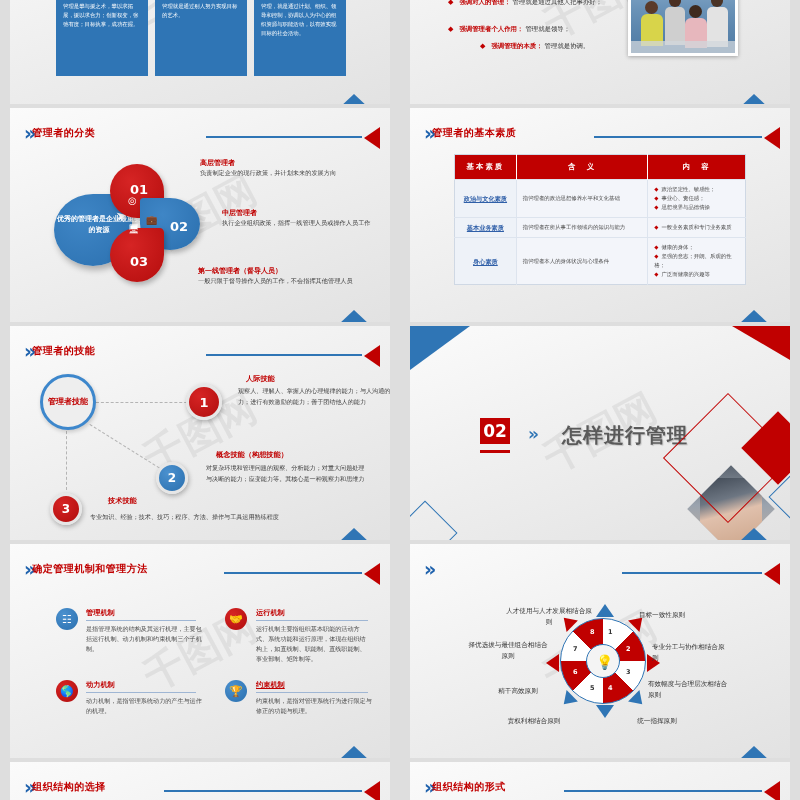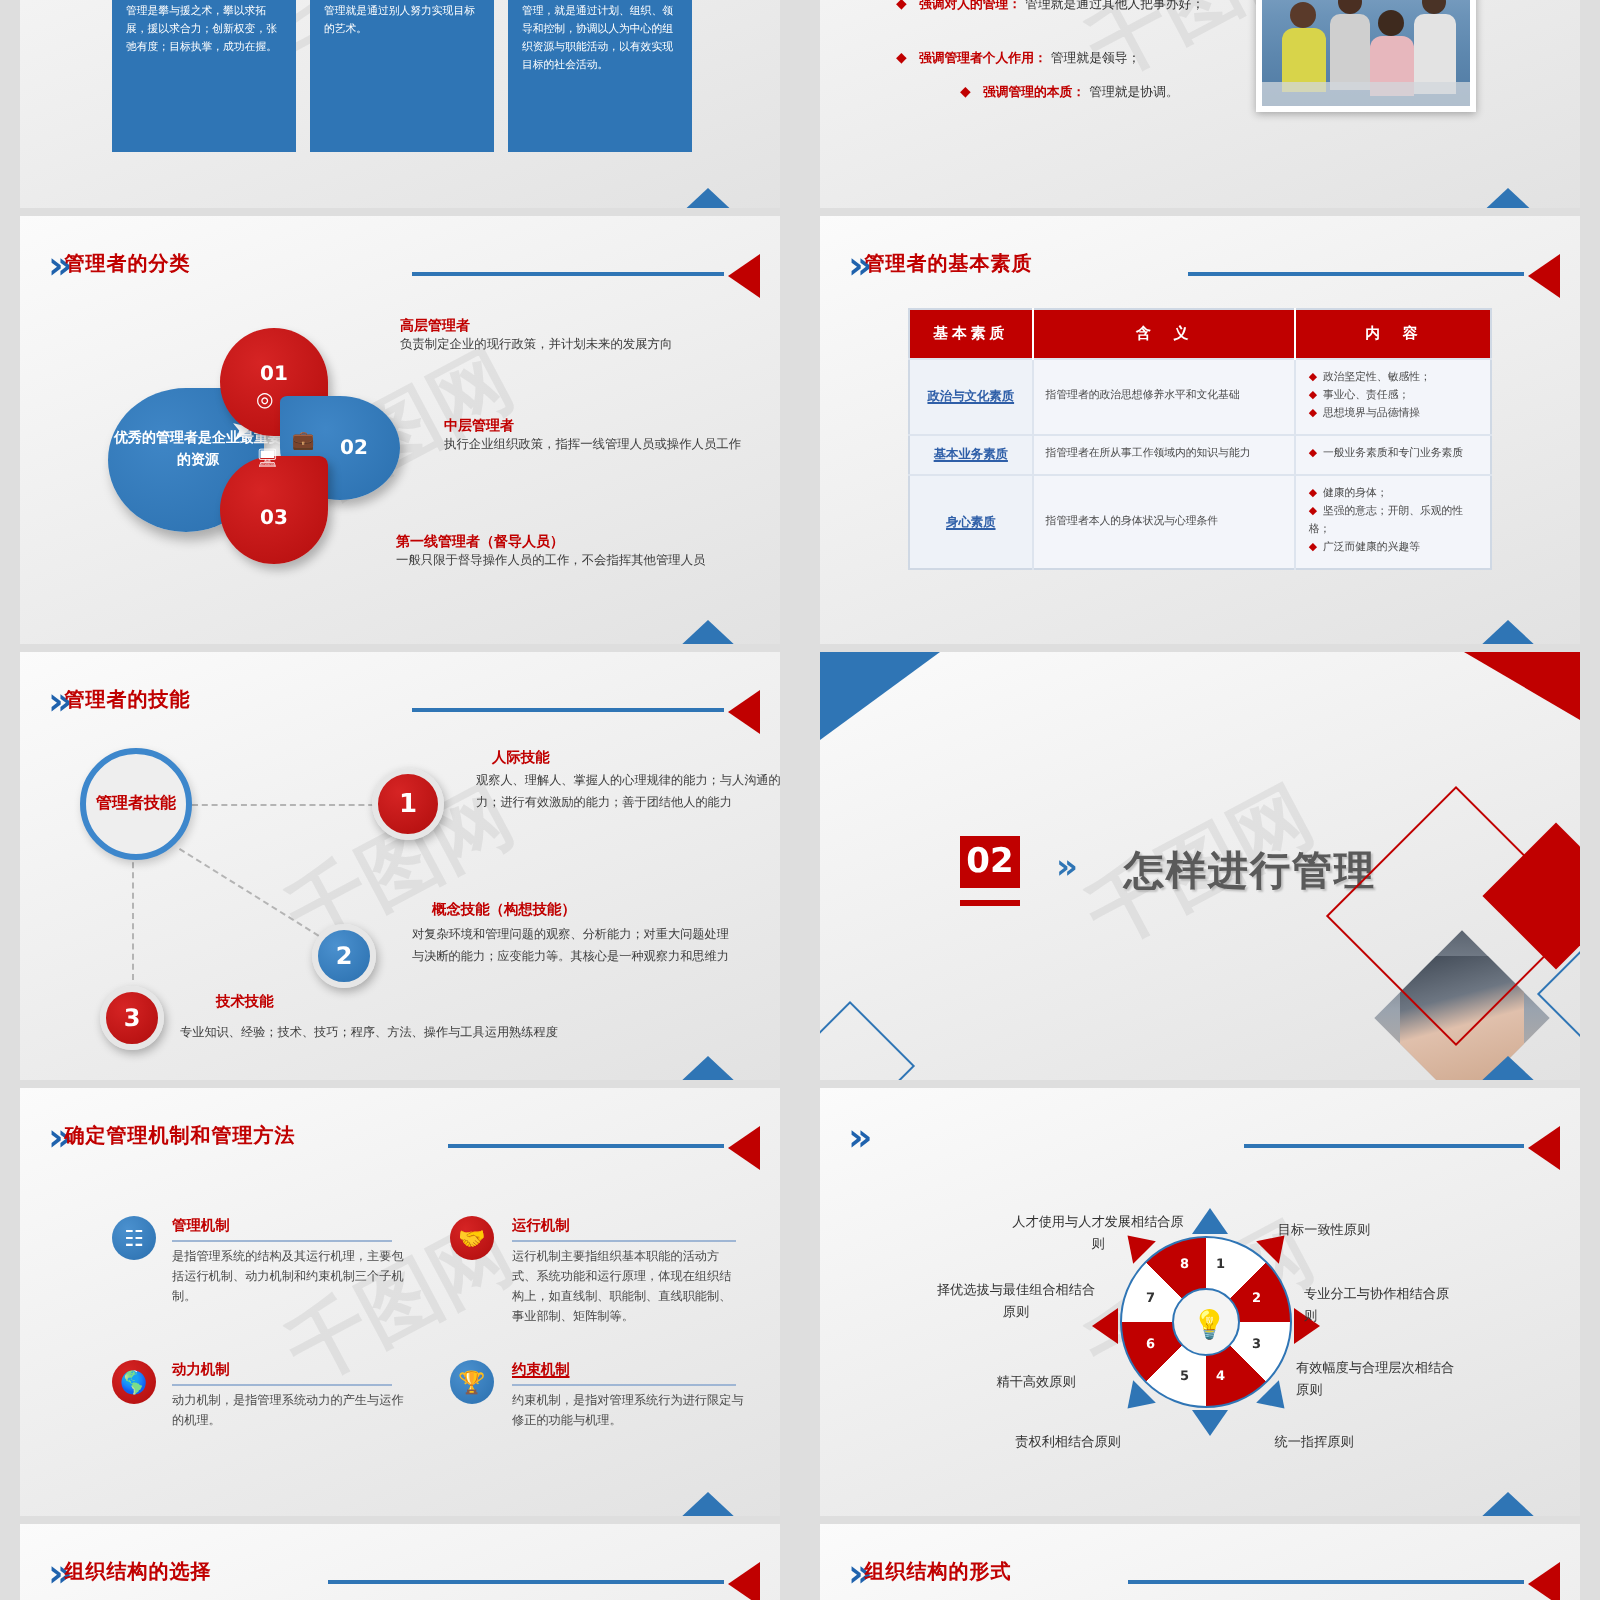--- a/index.html
+++ b/index.html
@@ -47,21 +47,21 @@
   .bl{ position:absolute; font-size:6.4px; line-height:12px; color:#333; }
   .bl .dia{ color:#c00000; font-size:7px; margin-right:4px; }
   .bl b{ color:#c00000; }
   .photo{ position:absolute; background:linear-gradient(150deg,#4d7fb3,#9fb7cf 40%,#6c87a5);
           border:3px solid #fff; box-shadow:0 1px 4px rgba(0,0,0,.3); }
 
   
   .petal{ position:absolute; width:54px;height:54px; }
   .pet-shape{ width:100%;height:100%; border-radius:50% 50% 50% 8%;
               box-shadow:2px 3px 5px rgba(0,0,0,.25); }
-  .pnum{ position:absolute; color:#fff; font-size:10px; font-weight:bold; }
+  .pnum{ position:absolute; color:#fff; font-size:13px; font-weight:bold; }
   .picon{ position:absolute; color:#fff; font-size:10px; }
   .petlabel{ position:absolute; color:#c00000; font-size:7px; font-weight:bold; }
   .petdesc{ position:absolute; color:#3c3c3c; font-size:6.2px; line-height:10px; width:150px; }
   .bigpetal-txt{ position:absolute; color:#fff; font-size:7px; font-weight:bold;
                  text-align:center; line-height:11px; width:86px; }
 
   
   .tbl{ position:absolute; left:44px; top:46px; width:292px;
         border:1px solid #cfd8e4; border-collapse:collapse; }
   .tbl th{ background:#c00000; color:#fff; font-size:7.4px; font-weight:bold;

